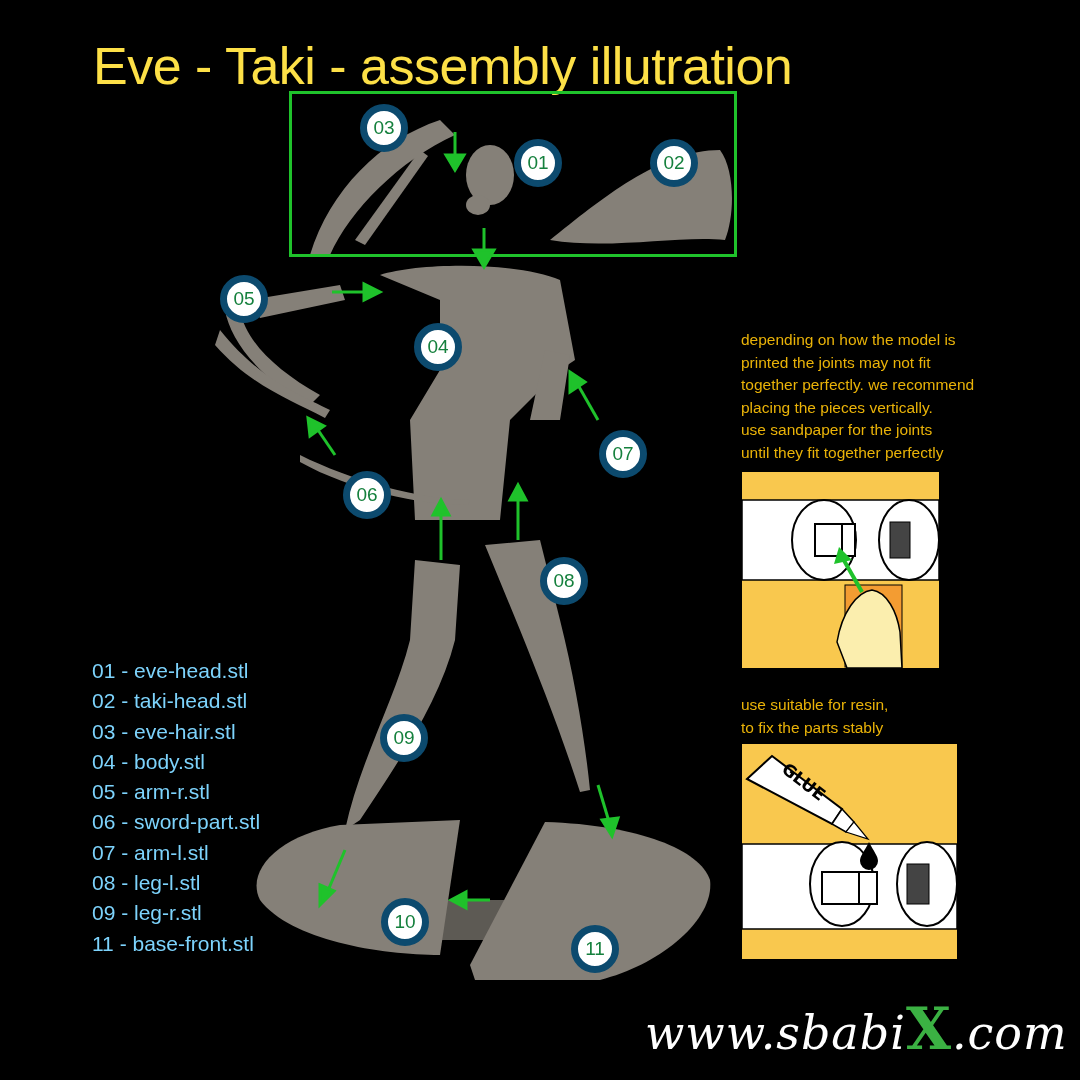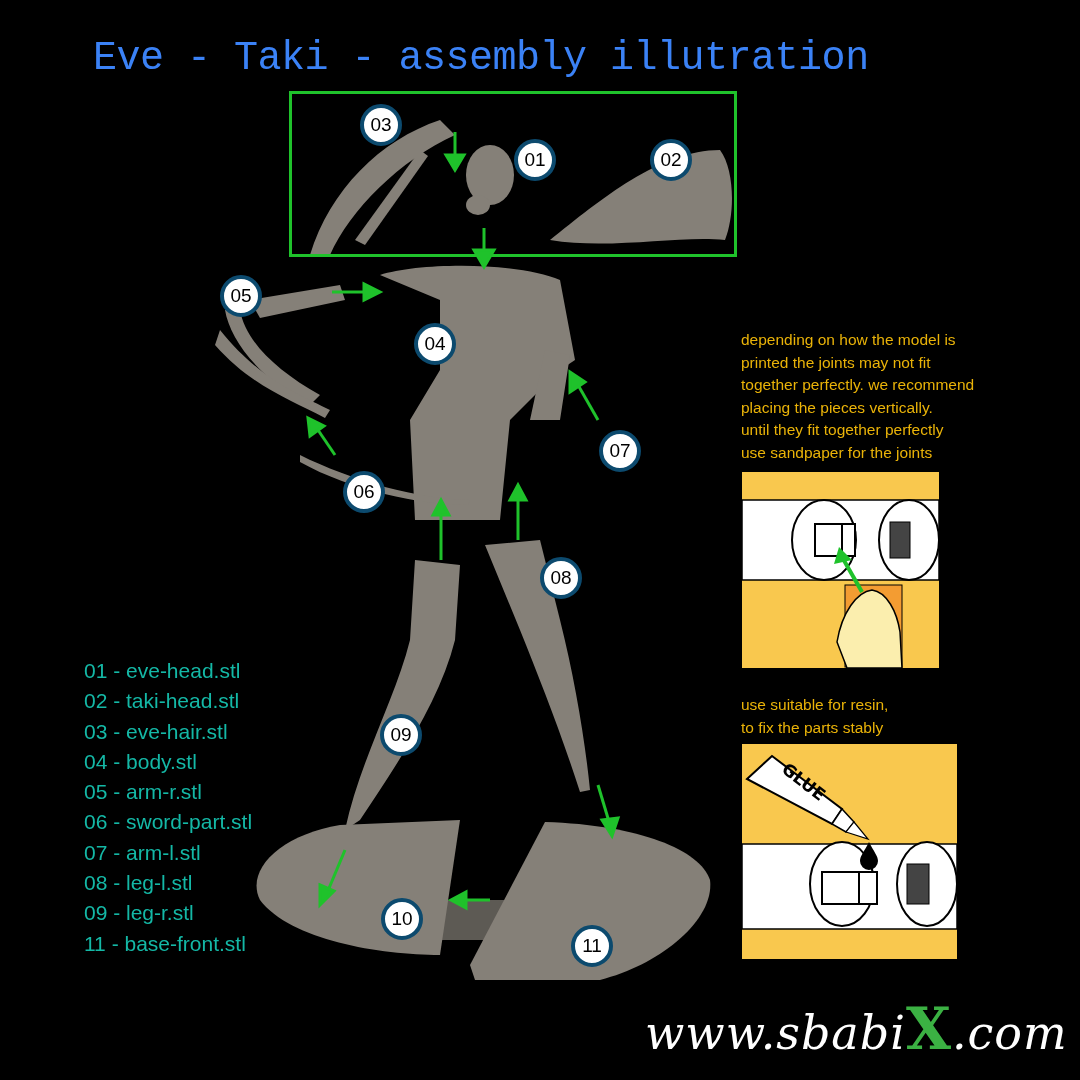--- a/index.html
+++ b/index.html
@@ -1,20 +1,20 @@
 <!DOCTYPE html>
 <html><head>
 <meta charset="utf-8">
 <style>
   html, body { margin:0; padding:0; background:#000; }
   body { width:1080px; height:1080px; position:relative; overflow:hidden; font-family:"DejaVu Sans", sans-serif; color:#fff; }
-  .title { position:absolute; left:93px; top:36px; font-size:40px; color:#3b82f6; letter-spacing:-0.5px; font-family:Liberation Mono, monospace; }
+  .title { position:absolute; left:93px; top:36px; font-size:52px; color:#fde047; letter-spacing:-0.5px; font-family:Liberation Sans, sans-serif; }
   .heads-box { position:absolute; left:289px; top:91px; width:448px; height:166px; border:3px solid #1fc22b; box-sizing:border-box; }
-  .badge { position:absolute; width:34px; height:34px; border-radius:50%; background:#fff; color:#000000; font-size:19px; display:flex; align-items:center; justify-content:center; font-family:"Liberation Sans", sans-serif; border:4px solid #0c4a6e; }
-  .parts-list { position:absolute; left:84px; top:656px; font-size:21px; line-height:30.3px; font-family:"Liberation Sans", sans-serif; color:#14b8a6; }
+  .badge { position:absolute; width:34px; height:34px; border-radius:50%; background:#fff; color:#15803d; font-size:19px; display:flex; align-items:center; justify-content:center; font-family:"Liberation Sans", sans-serif; border:7px solid #0c4a6e; }
+  .parts-list { position:absolute; left:92px; top:656px; font-size:21px; line-height:30.3px; font-family:"Liberation Sans", sans-serif; color:#7dd3fc; }
   .note { position:absolute; left:741px; color:#eab308; font-size:15.5px; line-height:22.5px; font-family:"Liberation Sans", sans-serif; }
   .panel { position:absolute; left:742px; background:#f9c84e; overflow:hidden; }
   .logo { position:absolute; left:645px; top:995px; font-size:46px; font-style:italic; font-family:"DejaVu Serif", serif; color:#fff; letter-spacing:1px; }
   .logo .x { color:#3bb143; font-weight:bold; font-style:normal; font-size:58px; }
   svg { position:absolute; left:0; top:0; }
 </style>
 </head>
 <body>
 
 <div class="title">Eve - Taki - assembly illutration</div>
@@ -98,22 +98,22 @@
   <div>08 - leg-l.stl</div>
   <div>09 - leg-r.stl</div>
   <div>11 - base-front.stl</div>
 </div>
 
 <div class="note" style="top:329px;">
   <div>depending on how the model is</div>
   <div>printed the joints may not fit</div>
   <div>together perfectly. we recommend</div>
   <div>placing the pieces vertically.</div>
+  <div>use sandpaper for the joints</div>
   <div>until they fit together perfectly</div>
-  <div>use sandpaper for the joints</div>
 </div>
 
 <div class="panel" style="top:472px;width:197px;height:196px;">
   <svg width="197" height="196" viewBox="0 0 197 196">
     <rect x="0" y="28" width="197" height="80" fill="#fff" stroke="#000" stroke-width="1.5"></rect>
     <ellipse cx="82" cy="68" rx="32" ry="40" fill="#fff" stroke="#000" stroke-width="2"></ellipse>
     <ellipse cx="167" cy="68" rx="30" ry="40" fill="#fff" stroke="#000" stroke-width="2"></ellipse>
     <rect x="148" y="50" width="20" height="36" fill="#444" stroke="#000"></rect>
     <rect x="73" y="52" width="40" height="32" fill="#fff" stroke="#000" stroke-width="2"></rect>
     <line x1="100" y1="52" x2="100" y2="84" stroke="#000" stroke-width="2"></line>

